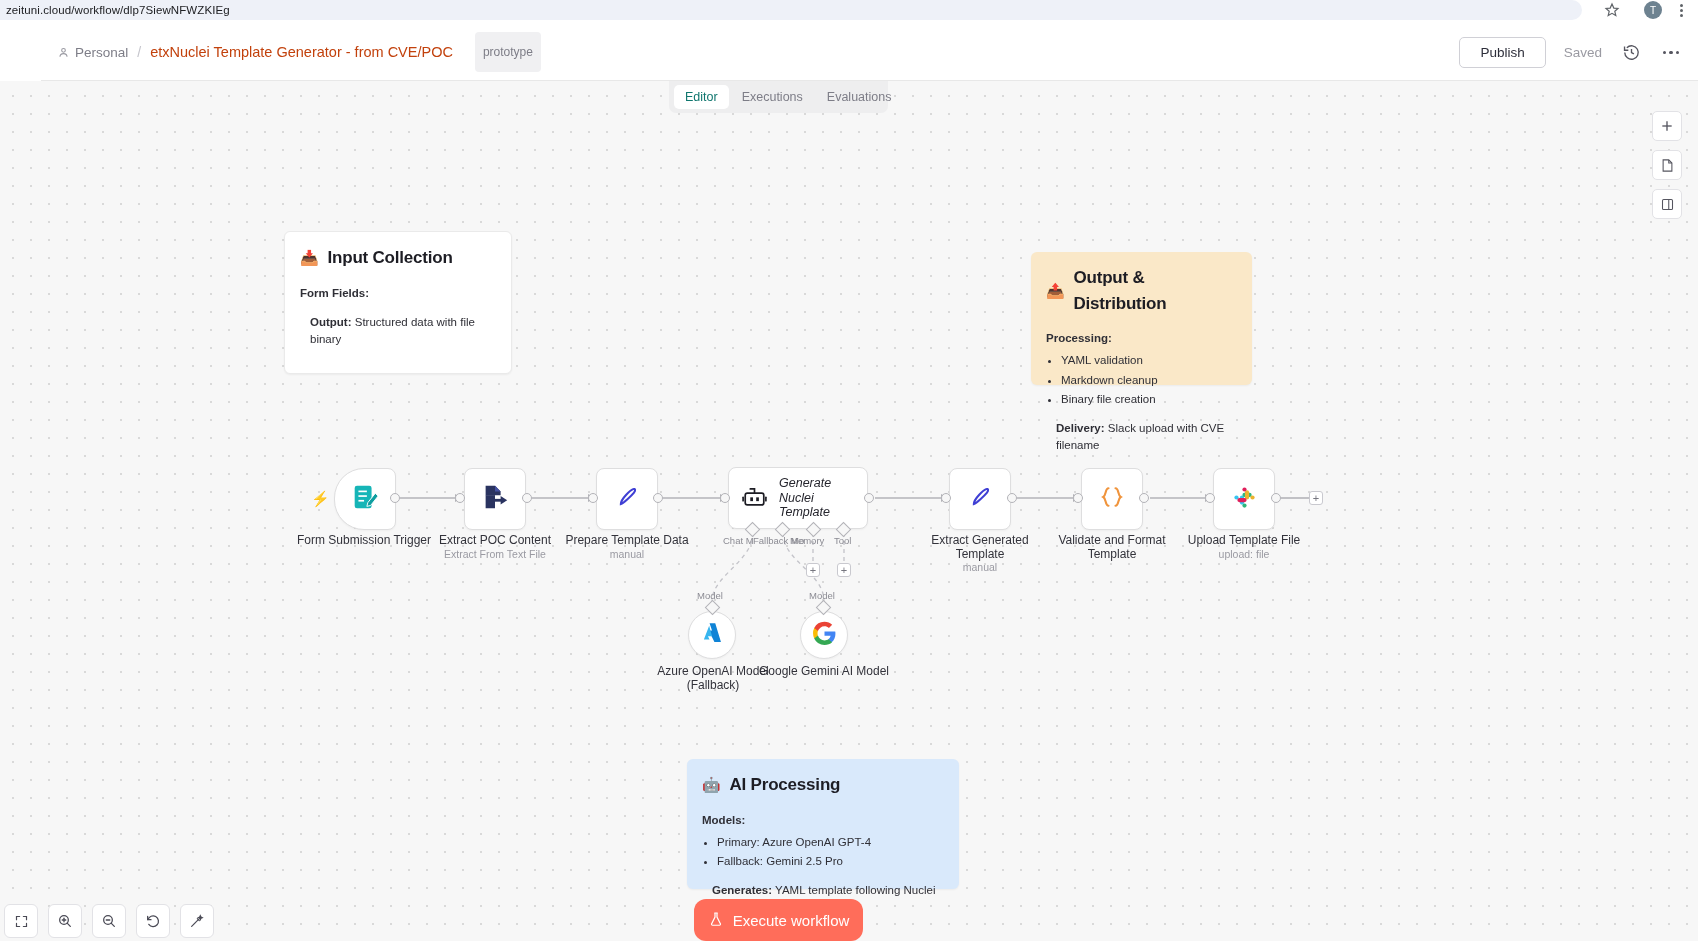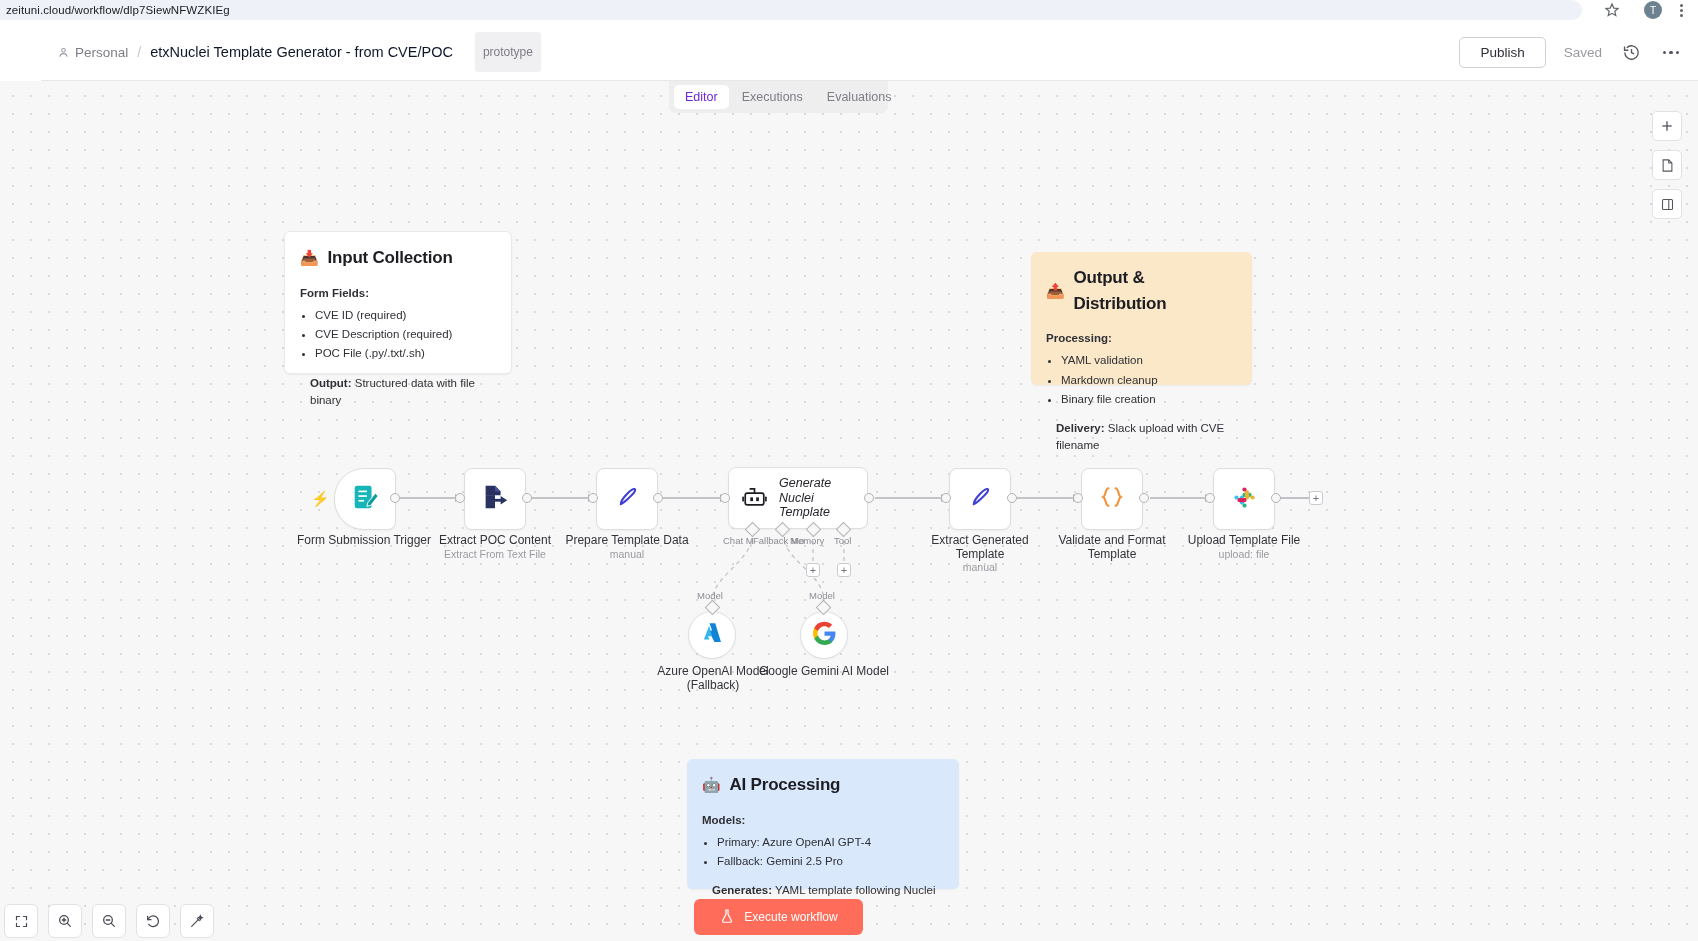--- a/index.html
+++ b/index.html
@@ -72,21 +72,21 @@
     position: relative;
     margin-left: 41px;
   }
   .breadcrumb {
     display: flex; align-items: center; gap: 9px;
     font-size: 13.5px;
   }
   .bc-personal { display: flex; align-items: center; gap: 5px; color: #7d7d87; }
   .person-icon { width: 13px; height: 13px; color: #9a9aa2; }
   .bc-sep { color: #c5c5cc; font-size: 14px; }
-  .bc-title { color: #0f172a; font-size: 14.5px; }
+  .bc-title { color: #c2410c; font-size: 14.5px; }
   .badge-prototype {
     margin-left: 13px;
     background: #f0f0f2;
     color: #7d7d87;
     font-size: 12px;
     padding: 13px 8px;
     border-radius: 4px;
   }
   .header-right {
     position: absolute;
@@ -133,21 +133,21 @@
     z-index: 40;
   }
   .tab {
     font-size: 12.5px;
     color: #7d7d87;
     padding: 5px 11px;
     border-radius: 5px;
     cursor: pointer;
     white-space: nowrap;
   }
-  .tab.active { background: #fff; color: #6d28d9; }
+  .tab.active { background: #fff; color: #0f766e; }
 
   
   .right-tools {
     position: absolute;
     right: 16px; top: 30px;
     display: flex; flex-direction: column; gap: 9px;
     z-index: 30;
   }
   .rt-btn {
     width: 30px; height: 30px;
@@ -280,26 +280,26 @@
     background: #f7f7f7;
     transform: rotate(45deg);
     z-index: 12;
   }
 
   svg.wires { position: absolute; left: 0; top: 0; width: 1698px; height: 863px; z-index: 5; }
 
   .exec-btn {
     position: absolute;
     left: 694px; top: 818px;
-    width: 169px; height: 36px;
+    width: 169px; height: 42px;
     background: #ff6d5a;
     color: #fff;
     border: none;
-    border-radius: 6px;
-    font-size: 12px;
+    border-radius: 12px;
+    font-size: 15px;
     font-family: inherit;
     display: flex; align-items: center; justify-content: center; gap: 9px;
     cursor: pointer;
     z-index: 30;
   }
 </style>
 </head>
 <body>
 
 <div class="browser-bar">
@@ -382,25 +382,20 @@
         </svg>
     </div>
   </div>
 
   <div class="sticky" id="note-input">
     <h3>
       <span class="emoji">📥</span>
       <span>Input Collection</span>
     </h3>
     <span class="lbl">Form Fields:</span>
-    <ul>
-      <li>CVE ID (required)</li>
-      <li>CVE Description (required)</li>
-      <li>POC File (.py/.txt/.sh)</li>
-    </ul>
     <div class="foot">
       <b>Output:</b><span> Structured data with file binary</span>
     </div>
   </div>
 
   <div class="sticky" id="note-output">
     <h3>
       <span class="emoji">📤</span>
       <span>Output &amp; Distribution</span>
     </h3>

